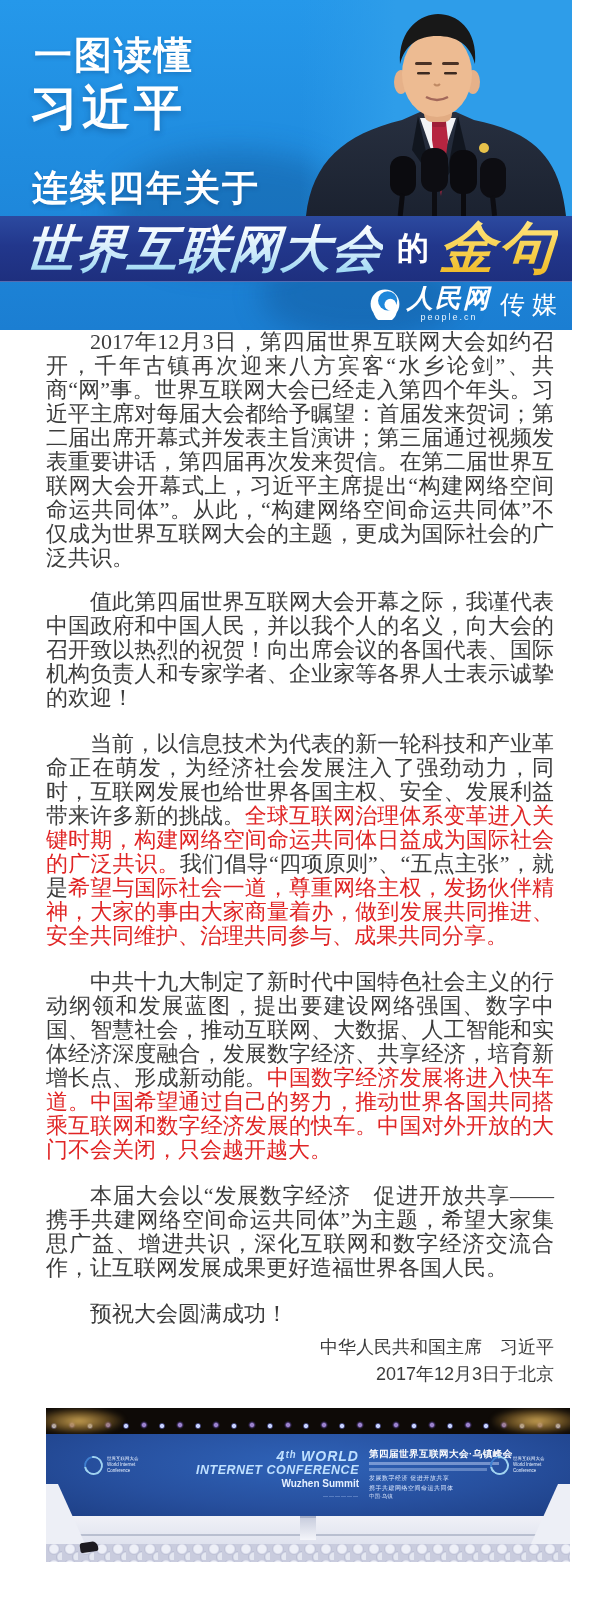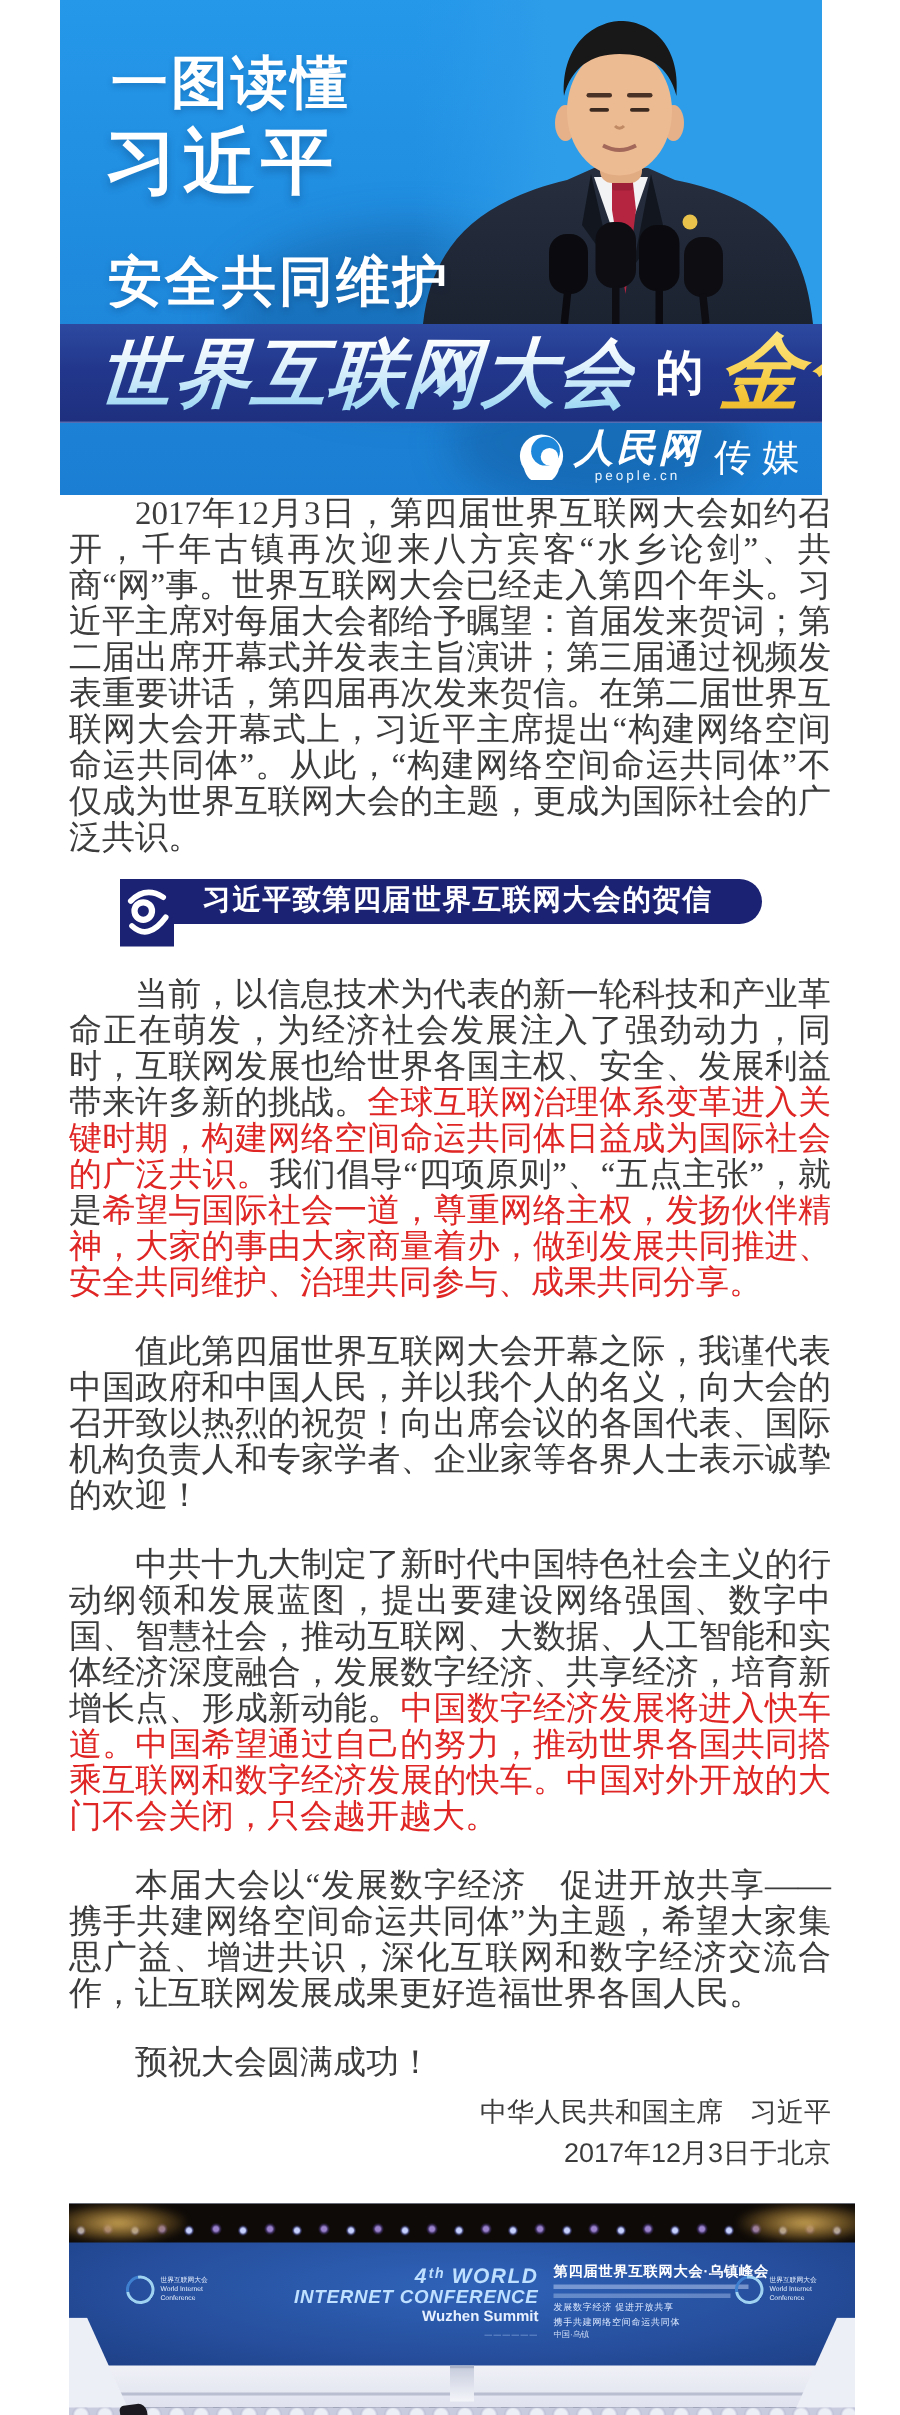--- a/index.html
+++ b/index.html
@@ -3,23 +3,22 @@
 <meta charset="utf-8">
 <style>
   html,body{margin:0;padding:0;}
   body{
     width:600px;height:1610px;overflow:hidden;background:#ffffff;
     font-family:"Liberation Sans","DejaVu Sans",sans-serif;
     -webkit-font-smoothing:antialiased;
   }
   
   .header{
-    position:relative;width:508px;height:330px;overflow:hidden;
+    position:relative;width:572px;height:330px;overflow:hidden;
     background:linear-gradient(180deg,#2598ea 0%,#1f8add 55%,#1b7ed2 100%);
-    margin-left:40px;
   }
   .header .blob{position:absolute;border-radius:50%;filter:blur(14px);background:rgba(12,58,110,.28);}
   .blob1{left:110px;top:150px;width:250px;height:120px;}
   .blob2{left:260px;top:250px;width:200px;height:90px;background:rgba(10,45,95,.30);}
   .h-kicker{position:absolute;left:34px;top:30px;color:#fff;font-size:38px;font-weight:800;letter-spacing:2px;text-shadow:0 2px 4px rgba(0,40,90,.25);}
   .h-name{position:absolute;left:30px;top:76px;color:#fff;font-size:48px;font-weight:800;letter-spacing:4px;text-shadow:0 3px 6px rgba(0,40,90,.3);}
   .h-sub{position:absolute;left:32px;top:164px;color:#fff;font-size:36px;font-weight:800;letter-spacing:2px;text-shadow:0 2px 4px rgba(0,40,90,.25);}
   .h-band{
     position:absolute;left:0;top:216px;width:600px;height:66px;
     background:linear-gradient(180deg,#2c4aa0 0%,#22378c 45%,#1e2f7e 100%);
@@ -166,21 +165,21 @@
       <rect x="180" y="158" width="26" height="40" rx="12" fill="#0d0d12"></rect>
       <rect x="100" y="194" width="5" height="22" fill="#0b0b0f" transform="rotate(6 102 194)"></rect>
       <rect x="132" y="190" width="5" height="26" fill="#0d0d12"></rect>
       <rect x="161" y="192" width="5" height="24" fill="#0b0b0f"></rect>
       <rect x="190" y="196" width="5" height="20" fill="#0d0d12" transform="rotate(-6 192 196)"></rect>
     </g>
   </svg>
 
   <div class="h-kicker">一图读懂</div>
   <div class="h-name">习近平</div>
-  <div class="h-sub">安全共同维护</div>
+  <div class="h-sub">连续四年关于</div>
 
   <div class="h-band">
     <span class="band-main">世界互联网大会</span>
     <span class="band-de">的</span>
     <span class="band-gold">金句</span>
   </div>
 
   <div class="h-logo">
     <svg class="h-logo-swirl" viewBox="0 0 30 30">
       <circle cx="15" cy="15" r="13.5" fill="#ffffff"></circle>
@@ -196,35 +195,24 @@
   </div>
 </div>
 
 <div class="main">
 
 
   <div class="body-text">
       <p>2017年12月3日，第四届世界互联网大会如约召开，千年古镇再次迎来八方宾客“水乡论剑”、共商“网”事。世界互联网大会已经走入第四个年头。习近平主席对每届大会都给予瞩望：首届发来贺词；第二届出席开幕式并发表主旨演讲；第三届通过视频发表重要讲话，第四届再次发来贺信。在第二届世界互联网大会开幕式上，习近平主席提出“构建网络空间命运共同体”。从此，“构建网络空间命运共同体”不仅成为世界互联网大会的主题，更成为国际社会的广泛共识。</p>
     </div>
 
-  <div class="sec-banner">
-    <div class="sec-bar"></div>
-    <div class="sec-icon">
-      <svg viewBox="0 0 36 46" width="30" height="40">
-        <circle cx="15" cy="21" r="7" fill="none" stroke="#ffffff" stroke-width="5"></circle>
-        <path d="M5 13 Q 17 1 31 10" stroke="#ffffff" stroke-width="4.5" fill="none" stroke-linecap="round"></path>
-        <path d="M6 33 Q 19 45 33 26" stroke="#ffffff" stroke-width="4.5" fill="none" stroke-linecap="round"></path>
-      </svg>
-    </div>
-    <div class="sec-title">习近平致第四届世界互联网大会的贺信</div>
-  </div>
 
   <div class="body-text letter letter-wrap">
+      <p class="para"><span>值此第四届世界互联网大会开幕之际，我谨代表中国政府和中国人民，并以我个人的名义，向大会的召开致以热烈的祝贺！向出席会议的各国代表、国际机构负责人和专家学者、企业家等各界人士表示诚挚的欢迎！</span></p>
       <p class="para"><span>当前，以信息技术为代表的新一轮科技和产业革命正在萌发，为经济社会发展注入了强劲动力，同时，互联网发展也给世界各国主权、安全、发展利益带来许多新的挑战。</span><span class="red">全球互联网治理体系变革进入关键时期，构建网络空间命运共同体日益成为国际社会的广泛共识。</span><span>我们倡导“四项原则”、“五点主张”，就是</span><span class="red">希望与国际社会一道，尊重网络主权，发扬伙伴精神，大家的事由大家商量着办，做到发展共同推进、安全共同维护、治理共同参与、成果共同分享。</span></p>
-      <p class="para"><span>值此第四届世界互联网大会开幕之际，我谨代表中国政府和中国人民，并以我个人的名义，向大会的召开致以热烈的祝贺！向出席会议的各国代表、国际机构负责人和专家学者、企业家等各界人士表示诚挚的欢迎！</span></p>
       <p class="para"><span>中共十九大制定了新时代中国特色社会主义的行动纲领和发展蓝图，提出要建设网络强国、数字中国、智慧社会，推动互联网、大数据、人工智能和实体经济深度融合，发展数字经济、共享经济，培育新增长点、形成新动能。</span><span class="red">中国数字经济发展将进入快车道。中国希望通过自己的努力，推动世界各国共同搭乘互联网和数字经济发展的快车。中国对外开放的大门不会关闭，只会越开越大。</span></p>
       <p class="para"><span>本届大会以“发展数字经济　促进开放共享——携手共建网络空间命运共同体”为主题，希望大家集思广益、增进共识，深化互联网和数字经济交流合作，让互联网发展成果更好造福世界各国人民。</span></p>
       <p class="para"><span>预祝大会圆满成功！</span></p>
     </div>
 
   <div class="signature">
     <div>中华人民共和国主席　习近平</div>
     <div>2017年12月3日于北京</div>
   </div>
 

